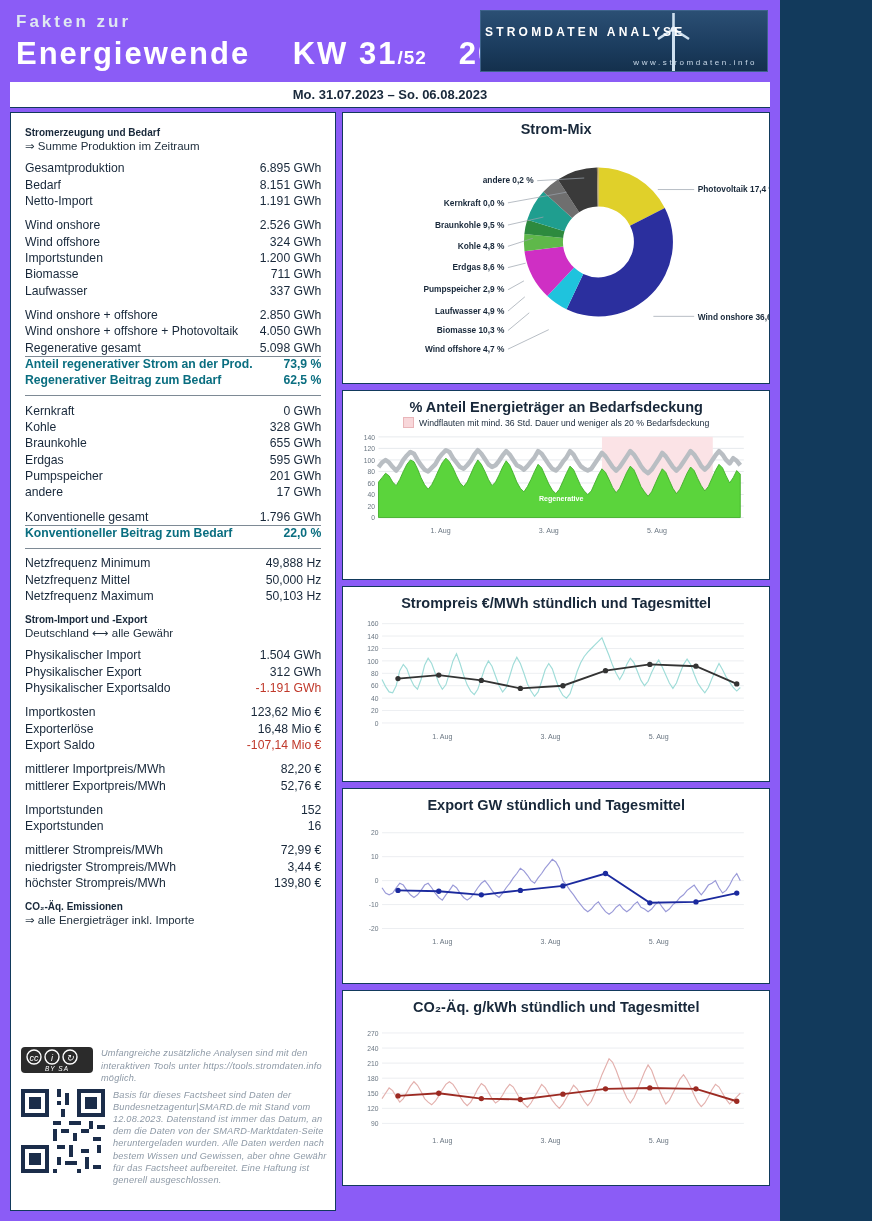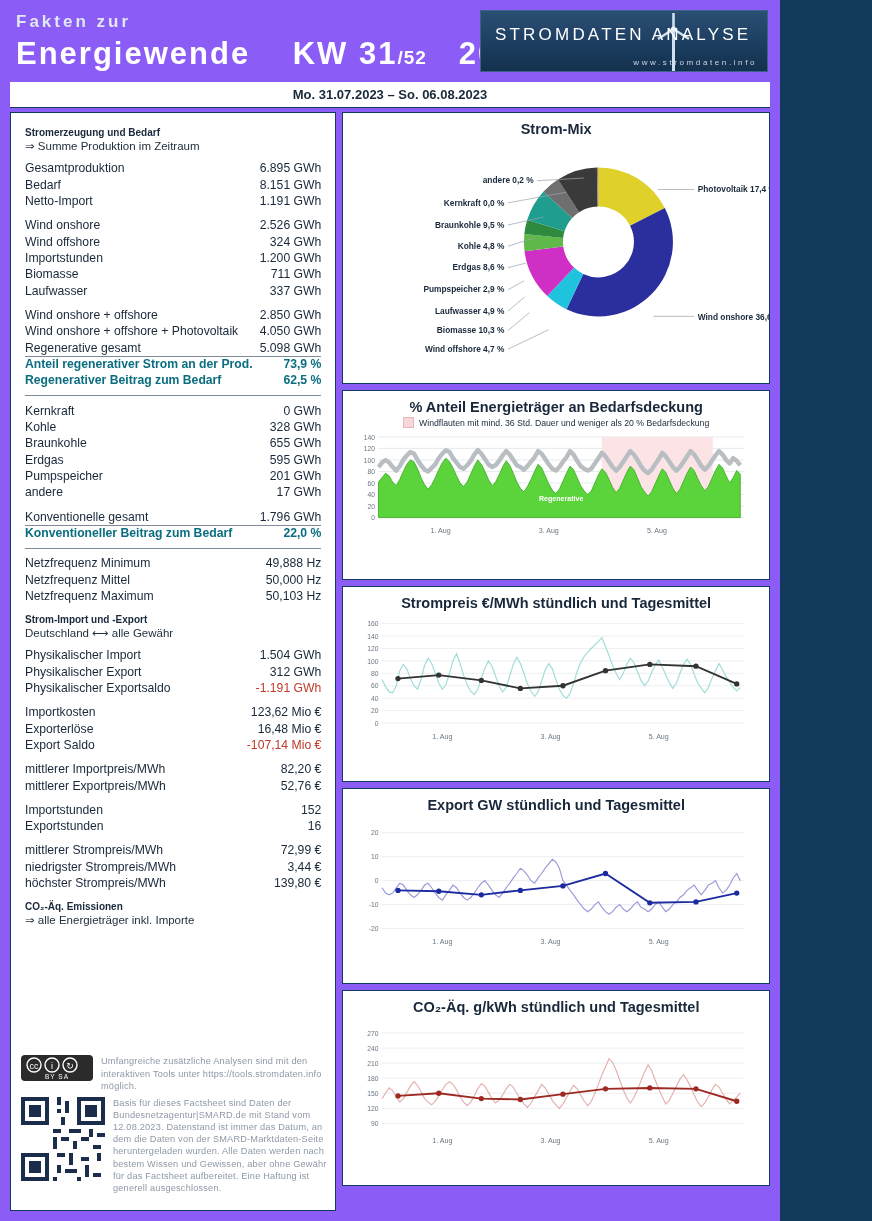--- a/index.html
+++ b/index.html
@@ -27,22 +27,22 @@
     margin-top: 4px; white-space: nowrap;
   }
   .hdr-main .kw-small { font-size: 19px; letter-spacing: 1px; }
   .logo {
     position: absolute; right: 12px; top: 10px; width: 288px; height: 62px;
     background: linear-gradient(180deg, #2b4f74 0%, #1b3c5e 60%, #14304d 100%);
     border: 1px solid #3d628a;
     overflow: hidden;
   }
   .logo-text {
-    position: absolute; left: 14px; top: 14px;
-    color: #ffffff; font-size: 17px; letter-spacing: 3.2px; font-weight: normal;
+    position: absolute; left: 4px; top: 14px;
+    color: #ffffff; font-size: 12px; letter-spacing: 3.2px; font-weight: bold;
   }
   .logo-url {
     position: absolute; right: 10px; bottom: 4px;
     color: #c9d9e9; font-size: 8px; letter-spacing: 2.6px;
   }
   .turbine { position: absolute; right: 58px; top: 2px; width: 70px; height: 58px; }
 
   .daterange {
     background: #ffffff; margin: 0 10px; height: 26px;
     display: flex; align-items: center; justify-content: center;
@@ -63,21 +63,21 @@
   table.kv { width: 100%; border-collapse: collapse; font-size: 12.2px; }
   table.kv td { padding: 1.2px 0; vertical-align: top; }
   table.kv td.v { text-align: right; white-space: nowrap; }
   tr.gap td { padding-top: 9px; }
   tr.rule td { border-top: 1px solid #7e8a95; padding-top: 0; }
   .accent { color: #0a6e80; font-weight: bold; }
   .neg { color: #c0392b; }
   .hr { border-top: 1px solid #7e8a95; margin: 7px 0 6px 0; }
 
   
-  .footer { position: absolute; left: 0; bottom: 8px; width: 100%; padding: 6px 7px 8px 10px; }
+  .footer { position: absolute; left: 0; bottom: 16px; width: 100%; padding: 6px 7px 8px 10px; font-style: italic; }
   .foot-row { display: flex; gap: 8px; }
   .foot-text { font-size: 9.2px; color: #8d99a6; line-height: 1.32; letter-spacing: .2px; }
   .qr { width: 84px; height: 84px; }
   .foot-bottom { display: flex; gap: 8px; margin-top: 5px; }
 
   
   .ptitle { text-align: center; font-size: 14.5px; font-weight: bold; margin: 8px 0 2px 0; }
   .chart-area { width: 100%; }
 
   svg text { font-family: "Liberation Sans", sans-serif; }

